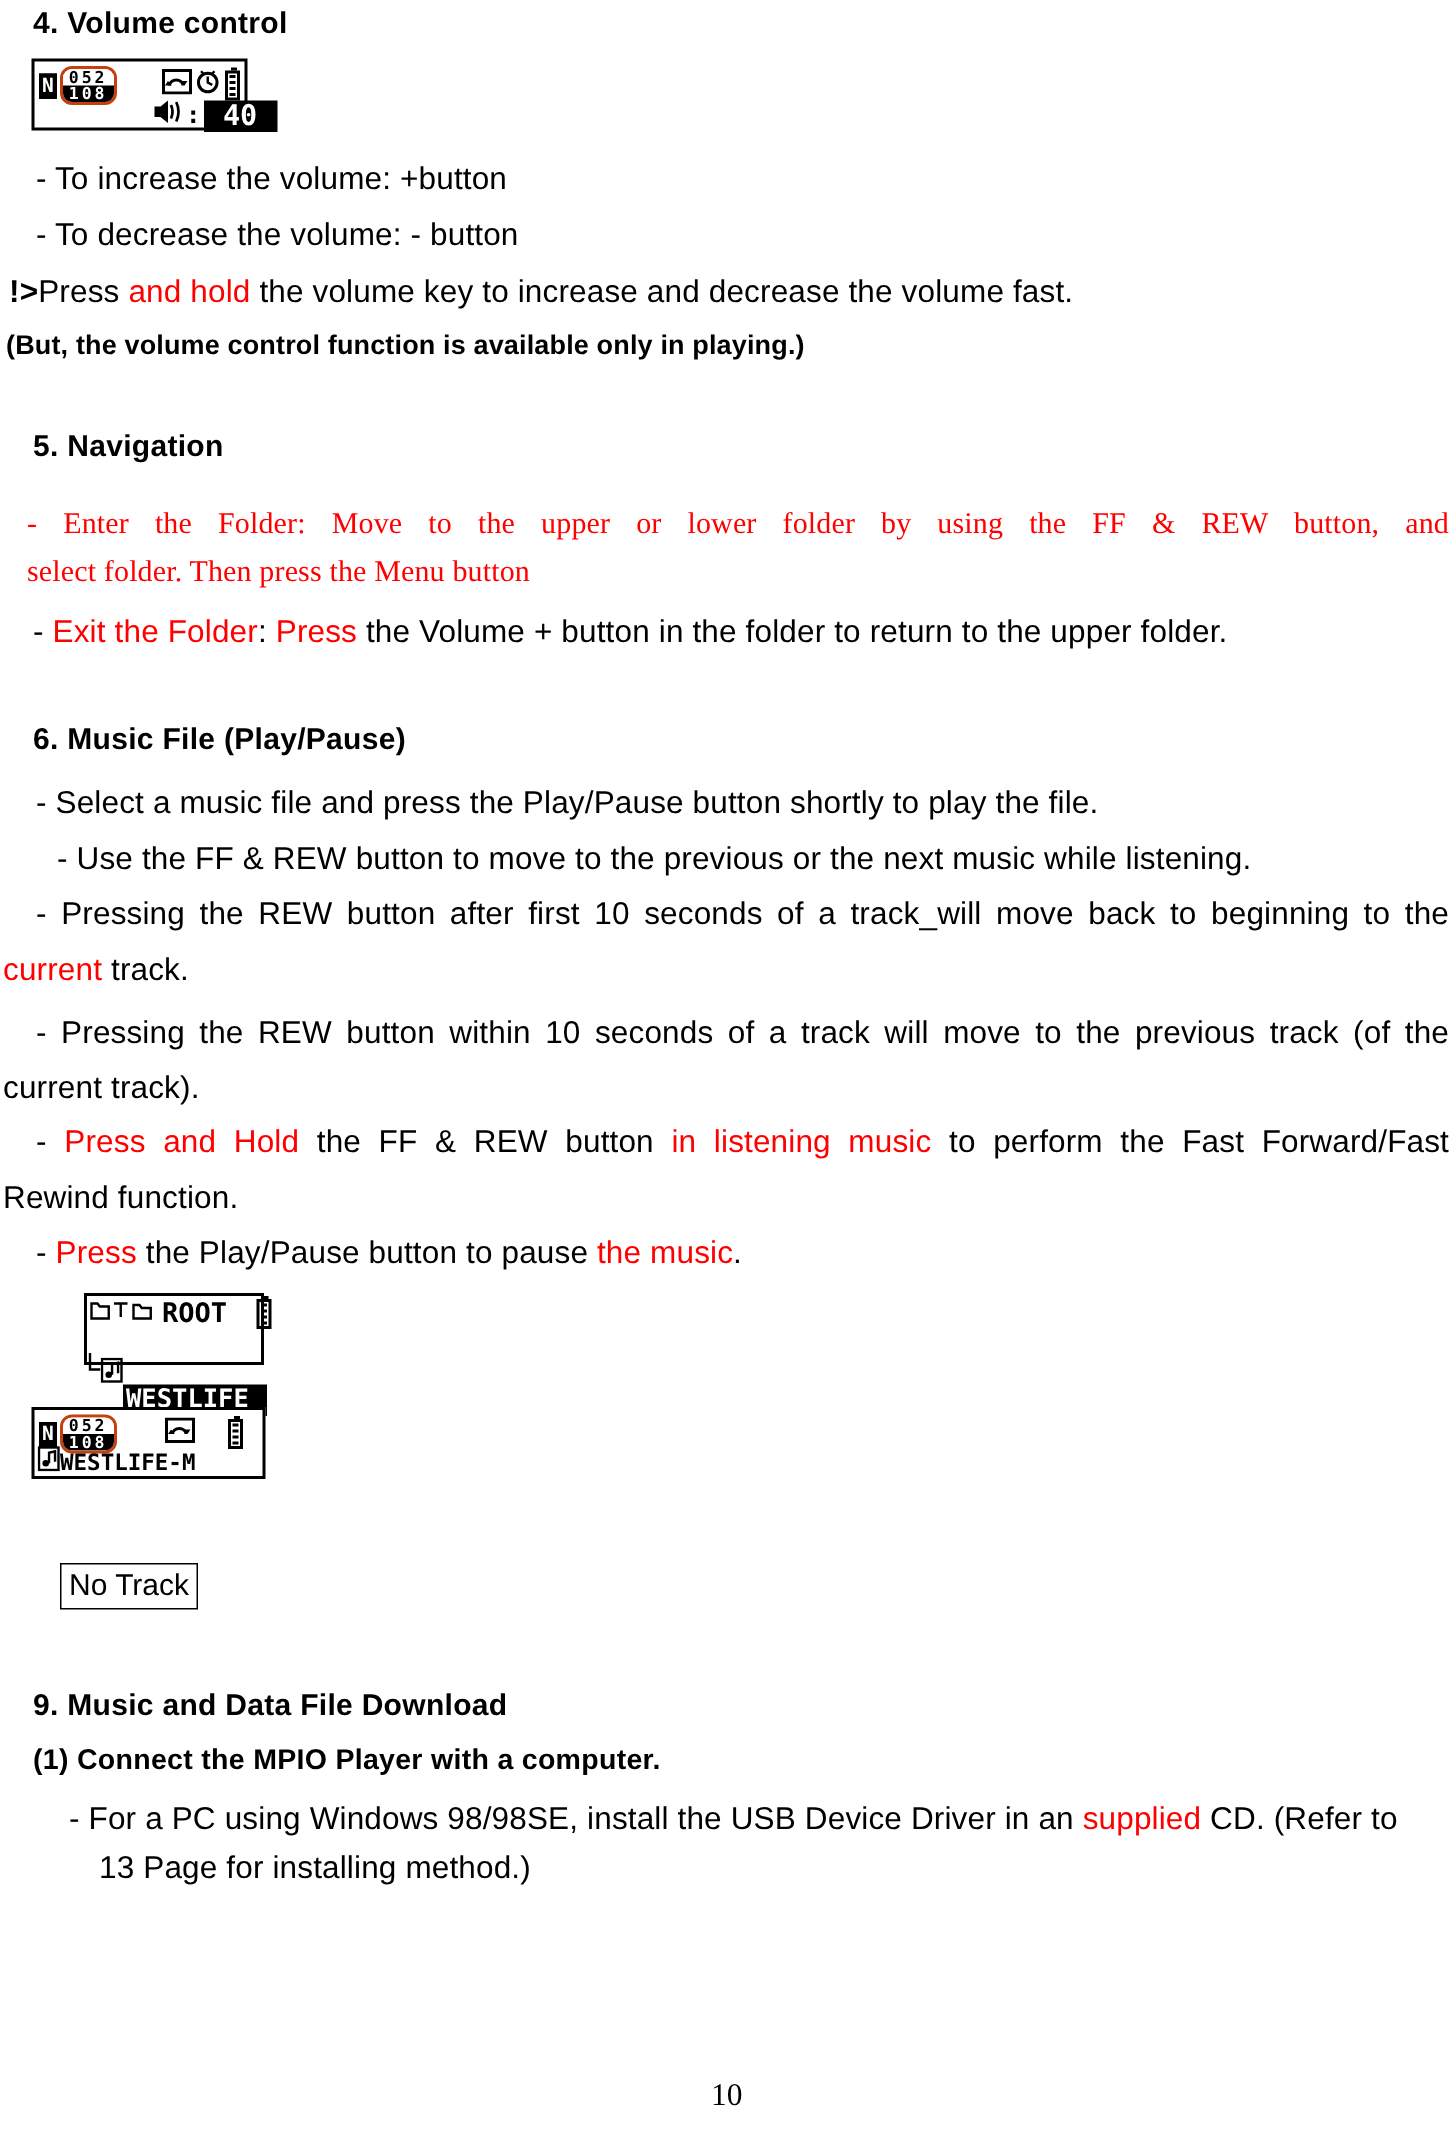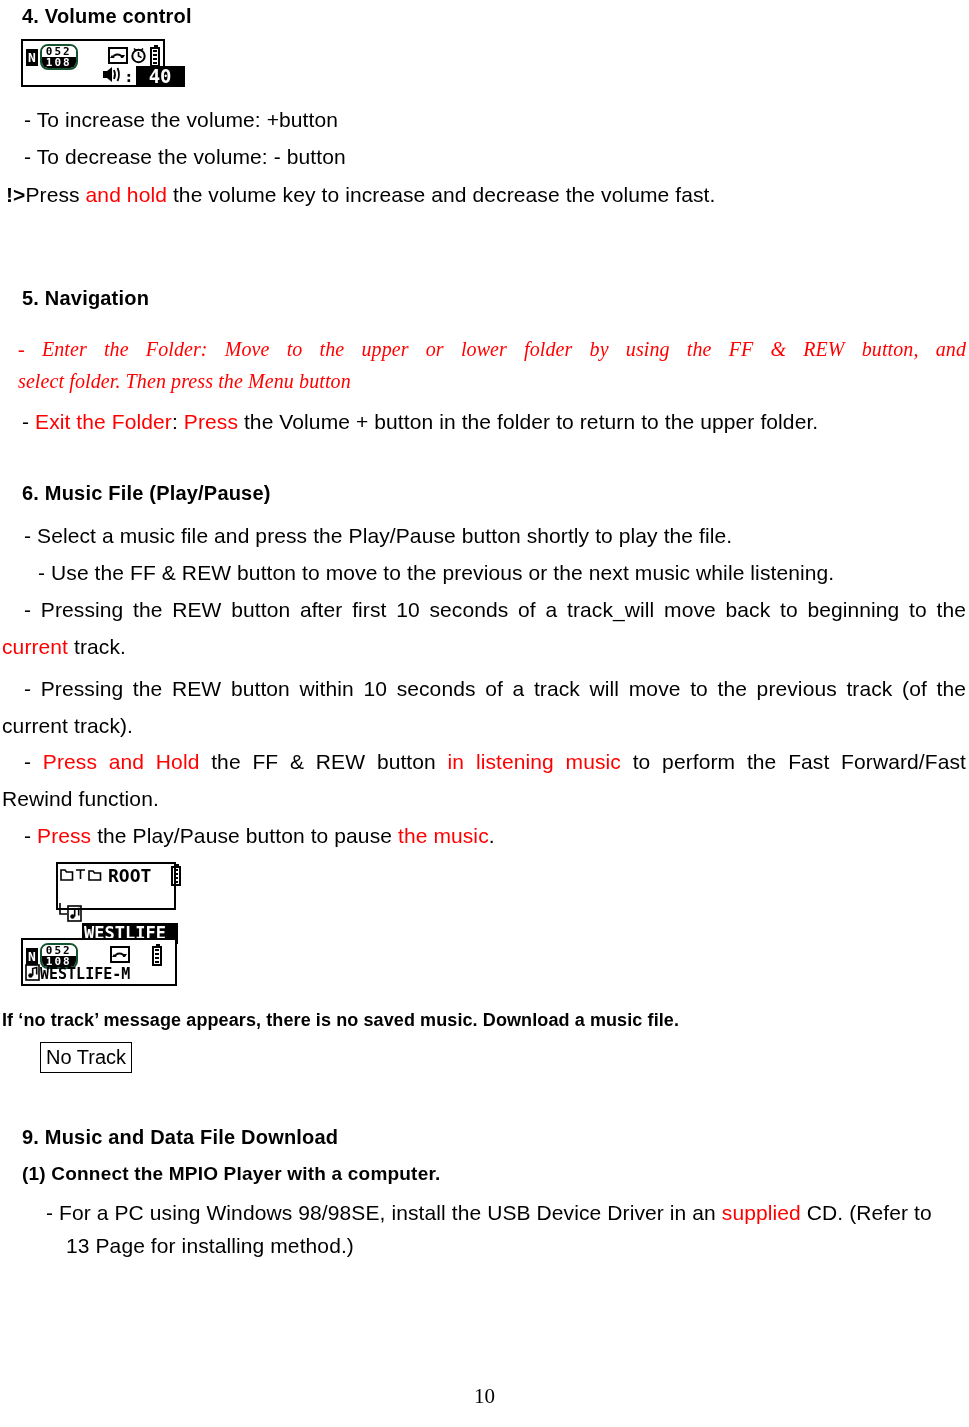--- a/index.html
+++ b/index.html
@@ -34,21 +34,21 @@
     font-size: 21px;
     line-height: 38px;
     letter-spacing: 0.1px;
   }
   .ln-j {
     text-align: justify;
     text-align-last: justify;
   }
   .red  { color: #ff0000; }
   .bold { font-weight: bold; }
-  .serif { font-family: "Liberation Serif", serif; font-style: italic; }
+  .serif { font-family: "Liberation Serif", serif; }
 
   
   .lcd {
     position: absolute;
     border: 2px solid #000;
     background: #ffffff;
     box-sizing: border-box;
   }
   .lcd-row {
     position: absolute;
@@ -60,21 +60,21 @@
     font-weight: bold;
     line-height: 1;
   }
   .inv {
     background: #000;
     color: #fff;
   }
   .pill {
     display: inline-flex;
     flex-direction: column;
-    border: 2px solid #14532d;
+    border: 2px solid #c2410c;
     border-radius: 8px;
     overflow: hidden;
     line-height: 1;
   }
   .pill .top {
     background: #fff;
     color: #000;
     font-size: 11px;
     font-weight: bold;
     padding: 0 4px;
@@ -180,20 +180,21 @@
   </div>
 
   <div class="ln" style="position:absolute;left:24px;top:101px;">-  To increase the volume: +button</div>
 
   <div class="ln" style="position:absolute;left:24px;top:138px;">-  To decrease the volume: - button</div>
 
   <div class="ln" style="position:absolute;left:6px;top:180px;font-size:21px;line-height:30px;">
     <span class="bold">!&gt;</span><span>Press </span><span class="red">and hold</span><span> the volume key to increase and decrease the volume fast.</span>
   </div>
 
+  <div class="ln bold" style="position:absolute;left:4px;top:215px;font-size:18px;line-height:30px;">(But, the volume control function is available only in playing.)</div>
 
   <div class="hd" style="position:absolute;left:22px;top:283px;">5. Navigation</div>
 
   <div class="ln red serif ln-j" style="position:absolute;left:18px;top:330px;width:948px;font-size:20px;line-height:38px;">-  Enter the Folder: Move to the upper or lower folder by using the FF &amp; REW button, and</div>
 
   <div class="ln red serif" style="position:absolute;left:18px;top:362px;font-size:20px;line-height:38px;">select folder. Then press the Menu button</div>
 
   <div class="ln" style="position:absolute;left:22px;top:403px;">
     <span>-  </span><span class="red">Exit the Folder</span><span>: </span><span class="red">Press</span><span> the Volume + button in the folder to return to the upper folder.</span>
   </div>
@@ -287,21 +288,20 @@
         <svg width="15" height="17" viewBox="0 0 15 17" aria-hidden="true">
           <rect x="1" y="1" width="13" height="15" fill="none" stroke="#000" stroke-width="1.6"></rect>
           <circle cx="5.5" cy="11.5" r="2.2" fill="#000"></circle>
           <path d="M7.7 11.5 v-7 l4 -1 v7" fill="none" stroke="#000" stroke-width="1.6"></path>
         </svg>
       </span>
       <span class="glyph" style="font-size:15px;letter-spacing:0px;">WESTLIFE-M</span>
     </div>
   </div>
 
-  <div class="ln bold" style="position:absolute;left:2px;top:1005px;font-size:18px;line-height:30px;">If ‘no track’ message appears, there is no saved music. Download a music file.</div>
 
   <div class="notrack" style="left:40px;top:1042px;">No Track</div>
 
   <div class="hd" style="position:absolute;left:22px;top:1122px;">9. Music and Data File Download</div>
 
   <div class="hd" style="position:absolute;left:22px;top:1159px;font-size:19px;">(1) Connect the MPIO Player with a computer.</div>
 
   <div class="ln" style="position:absolute;left:46px;top:1194px;">
     <span>-  For a PC using Windows 98/98SE, install the USB Device Driver in an </span><span class="red">supplied</span><span> CD. (Refer to</span>
   </div>

